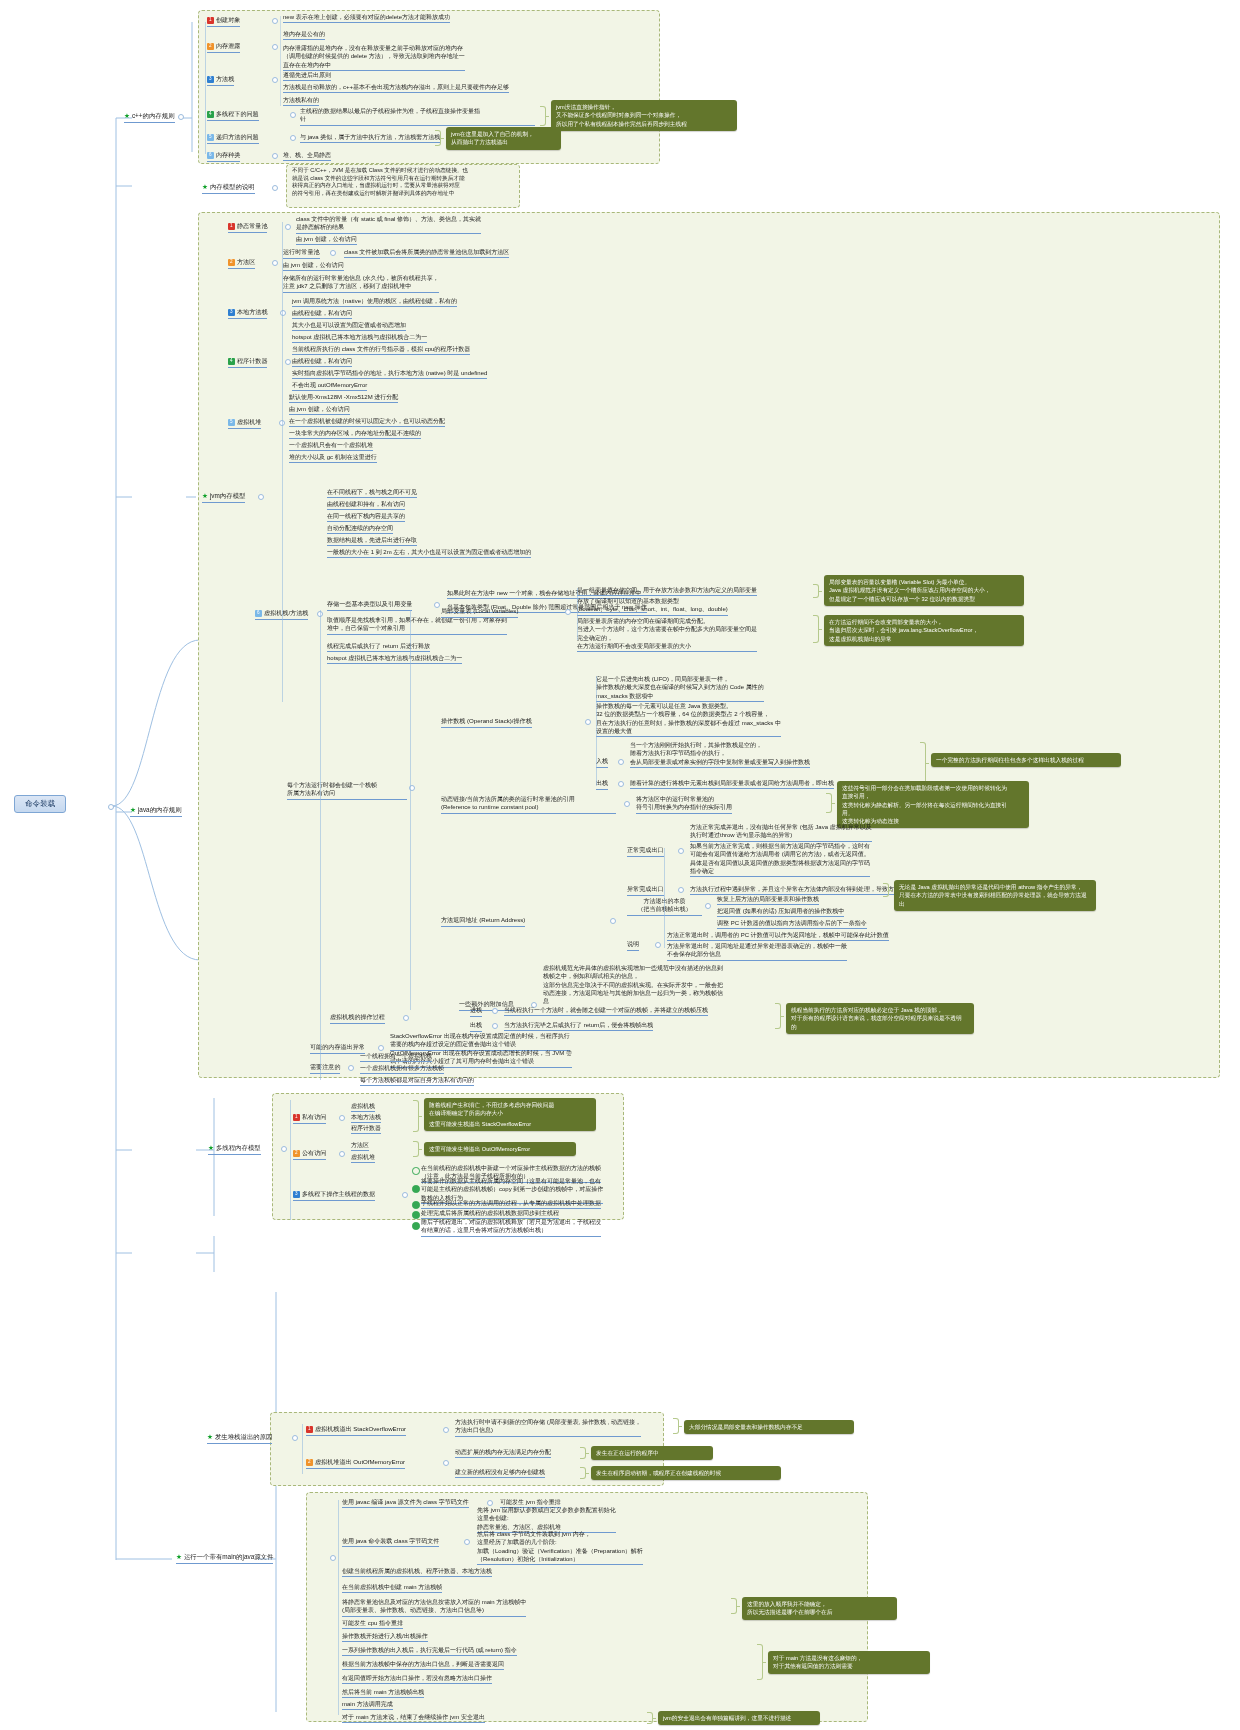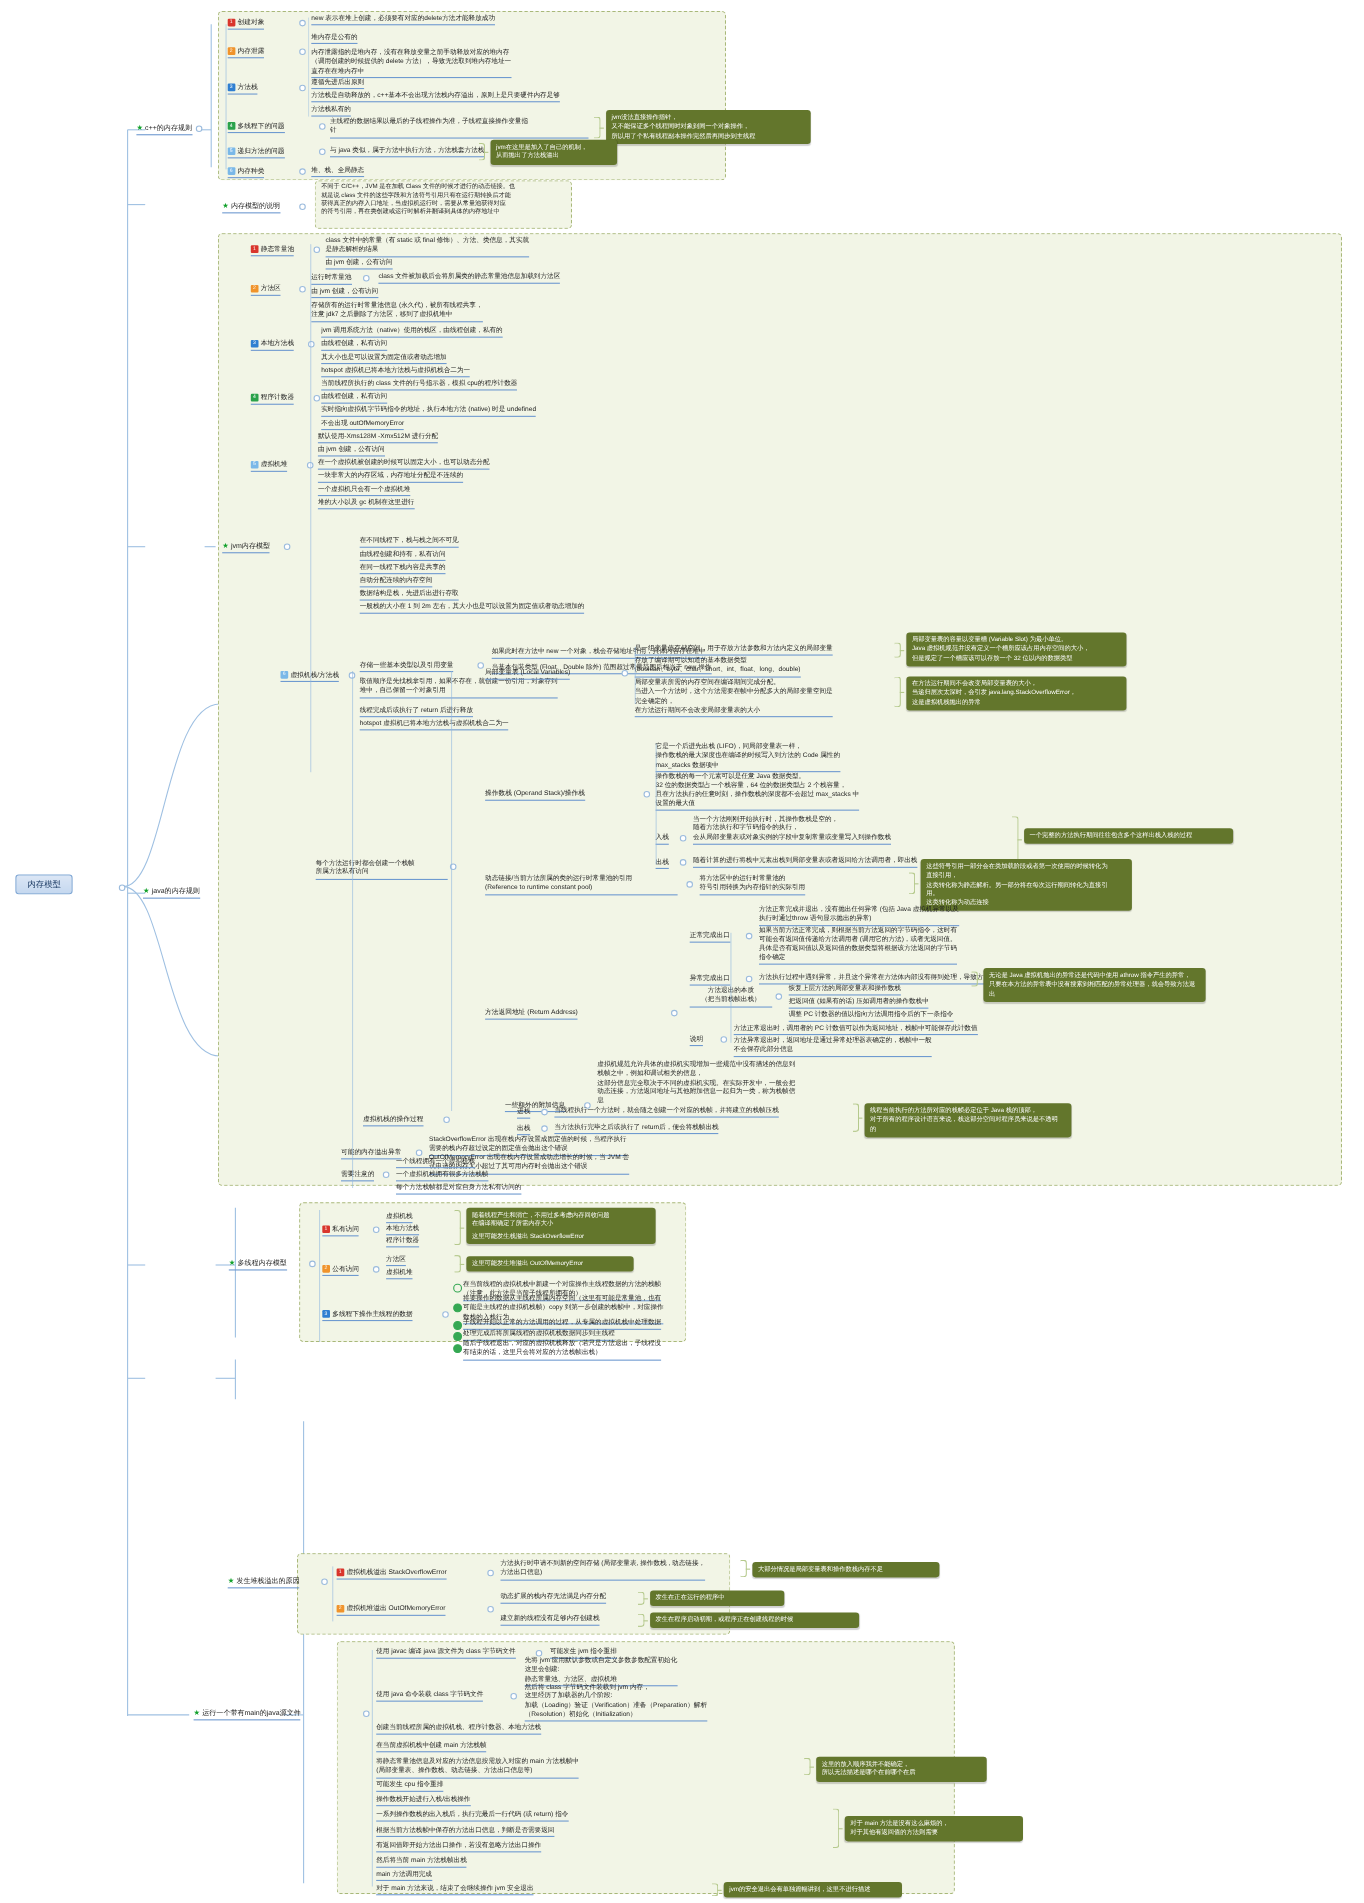--- a/index.html
+++ b/index.html
@@ -110,21 +110,21 @@
     <line x1="214" y1="1098" x2="214" y2="1216" stroke="#9fc0e2" stroke-width="1"></line>
 
     <line x1="196" y1="1253" x2="214" y2="1253" stroke="#9fc0e2" stroke-width="1"></line>
     <line x1="214" y1="1236" x2="214" y2="1272" stroke="#9fc0e2" stroke-width="1"></line>
 
     <line x1="258" y1="1559" x2="276" y2="1559" stroke="#9fc0e2" stroke-width="1"></line>
     <line x1="276" y1="1292" x2="276" y2="1712" stroke="#9fc0e2" stroke-width="1"></line>
   </svg>
 
   <div class="root-node">
-    <span>内存模型</span>
+    <span>命令装载</span>
   </div>
   <div class="dot" style="left:108px;top:804px;"></div>
 
   <div class="group" style="left:198px;top:10px;width:460px;height:152px;"></div>
 
   <div class="star-label" style="left:124px;top:112px;">
     <span class="star">★</span><span>c++的内存规则</span>
   </div>
   <div class="dot" style="left:178px;top:114px;"></div>
 

